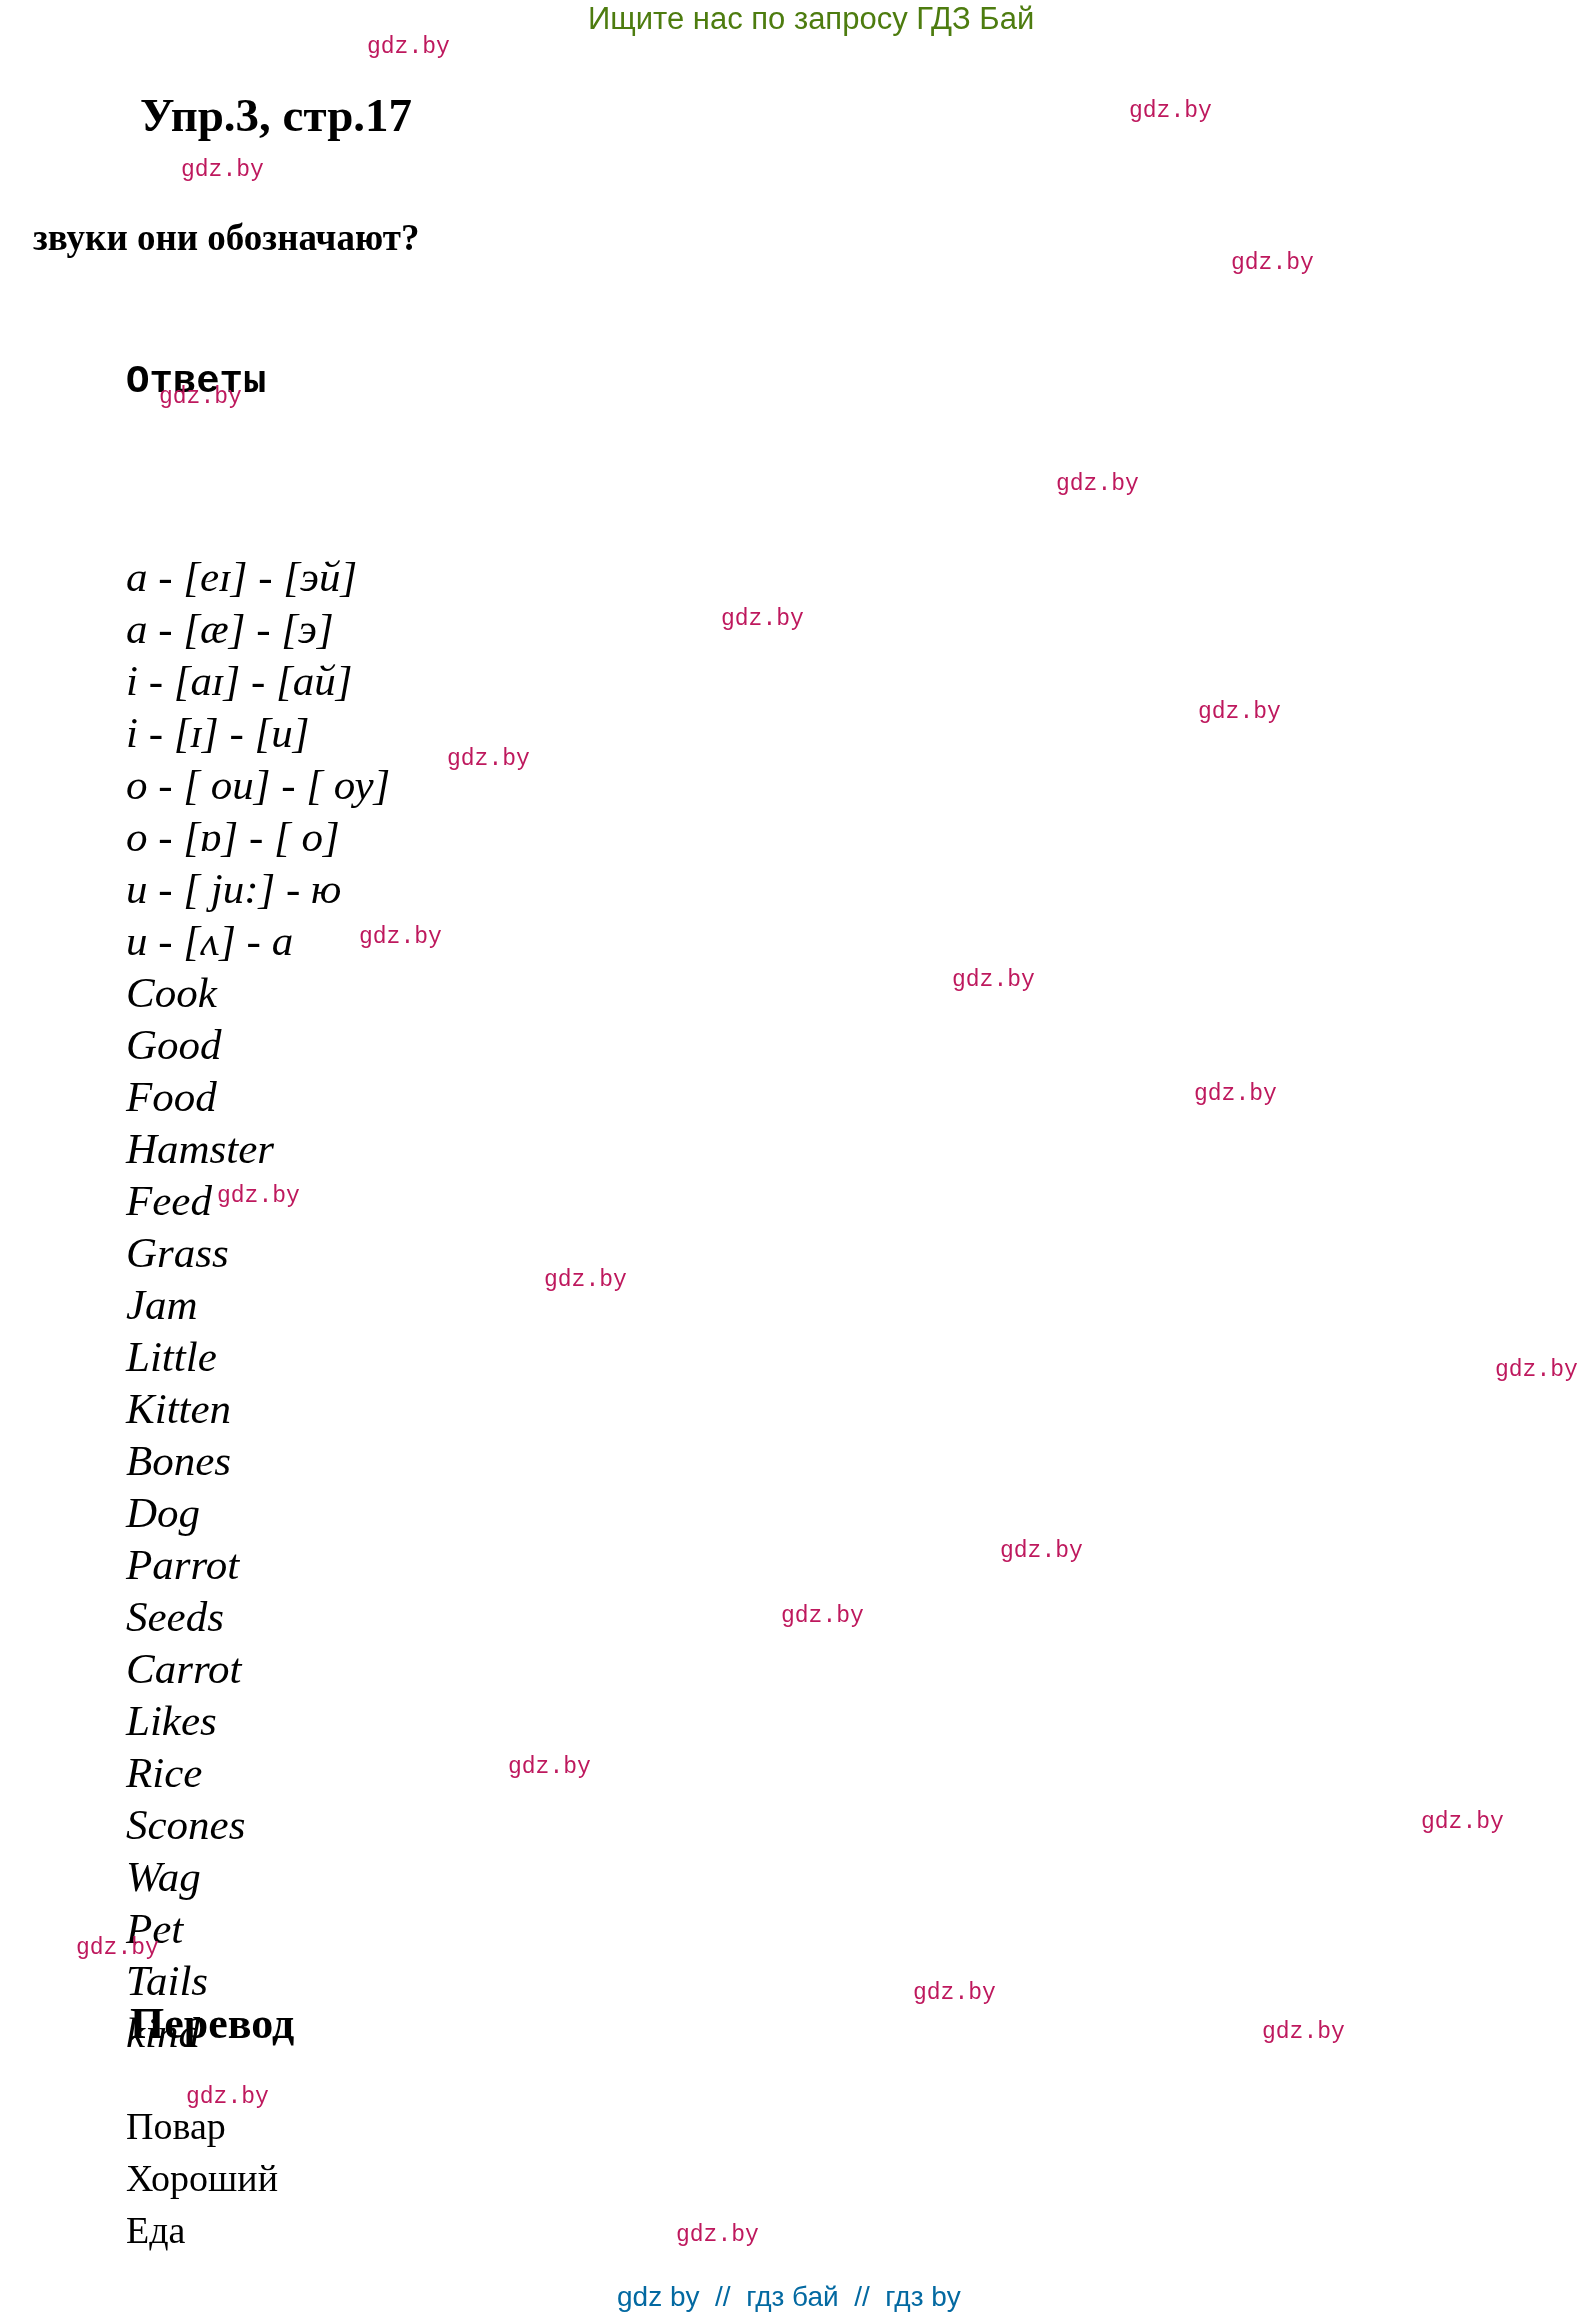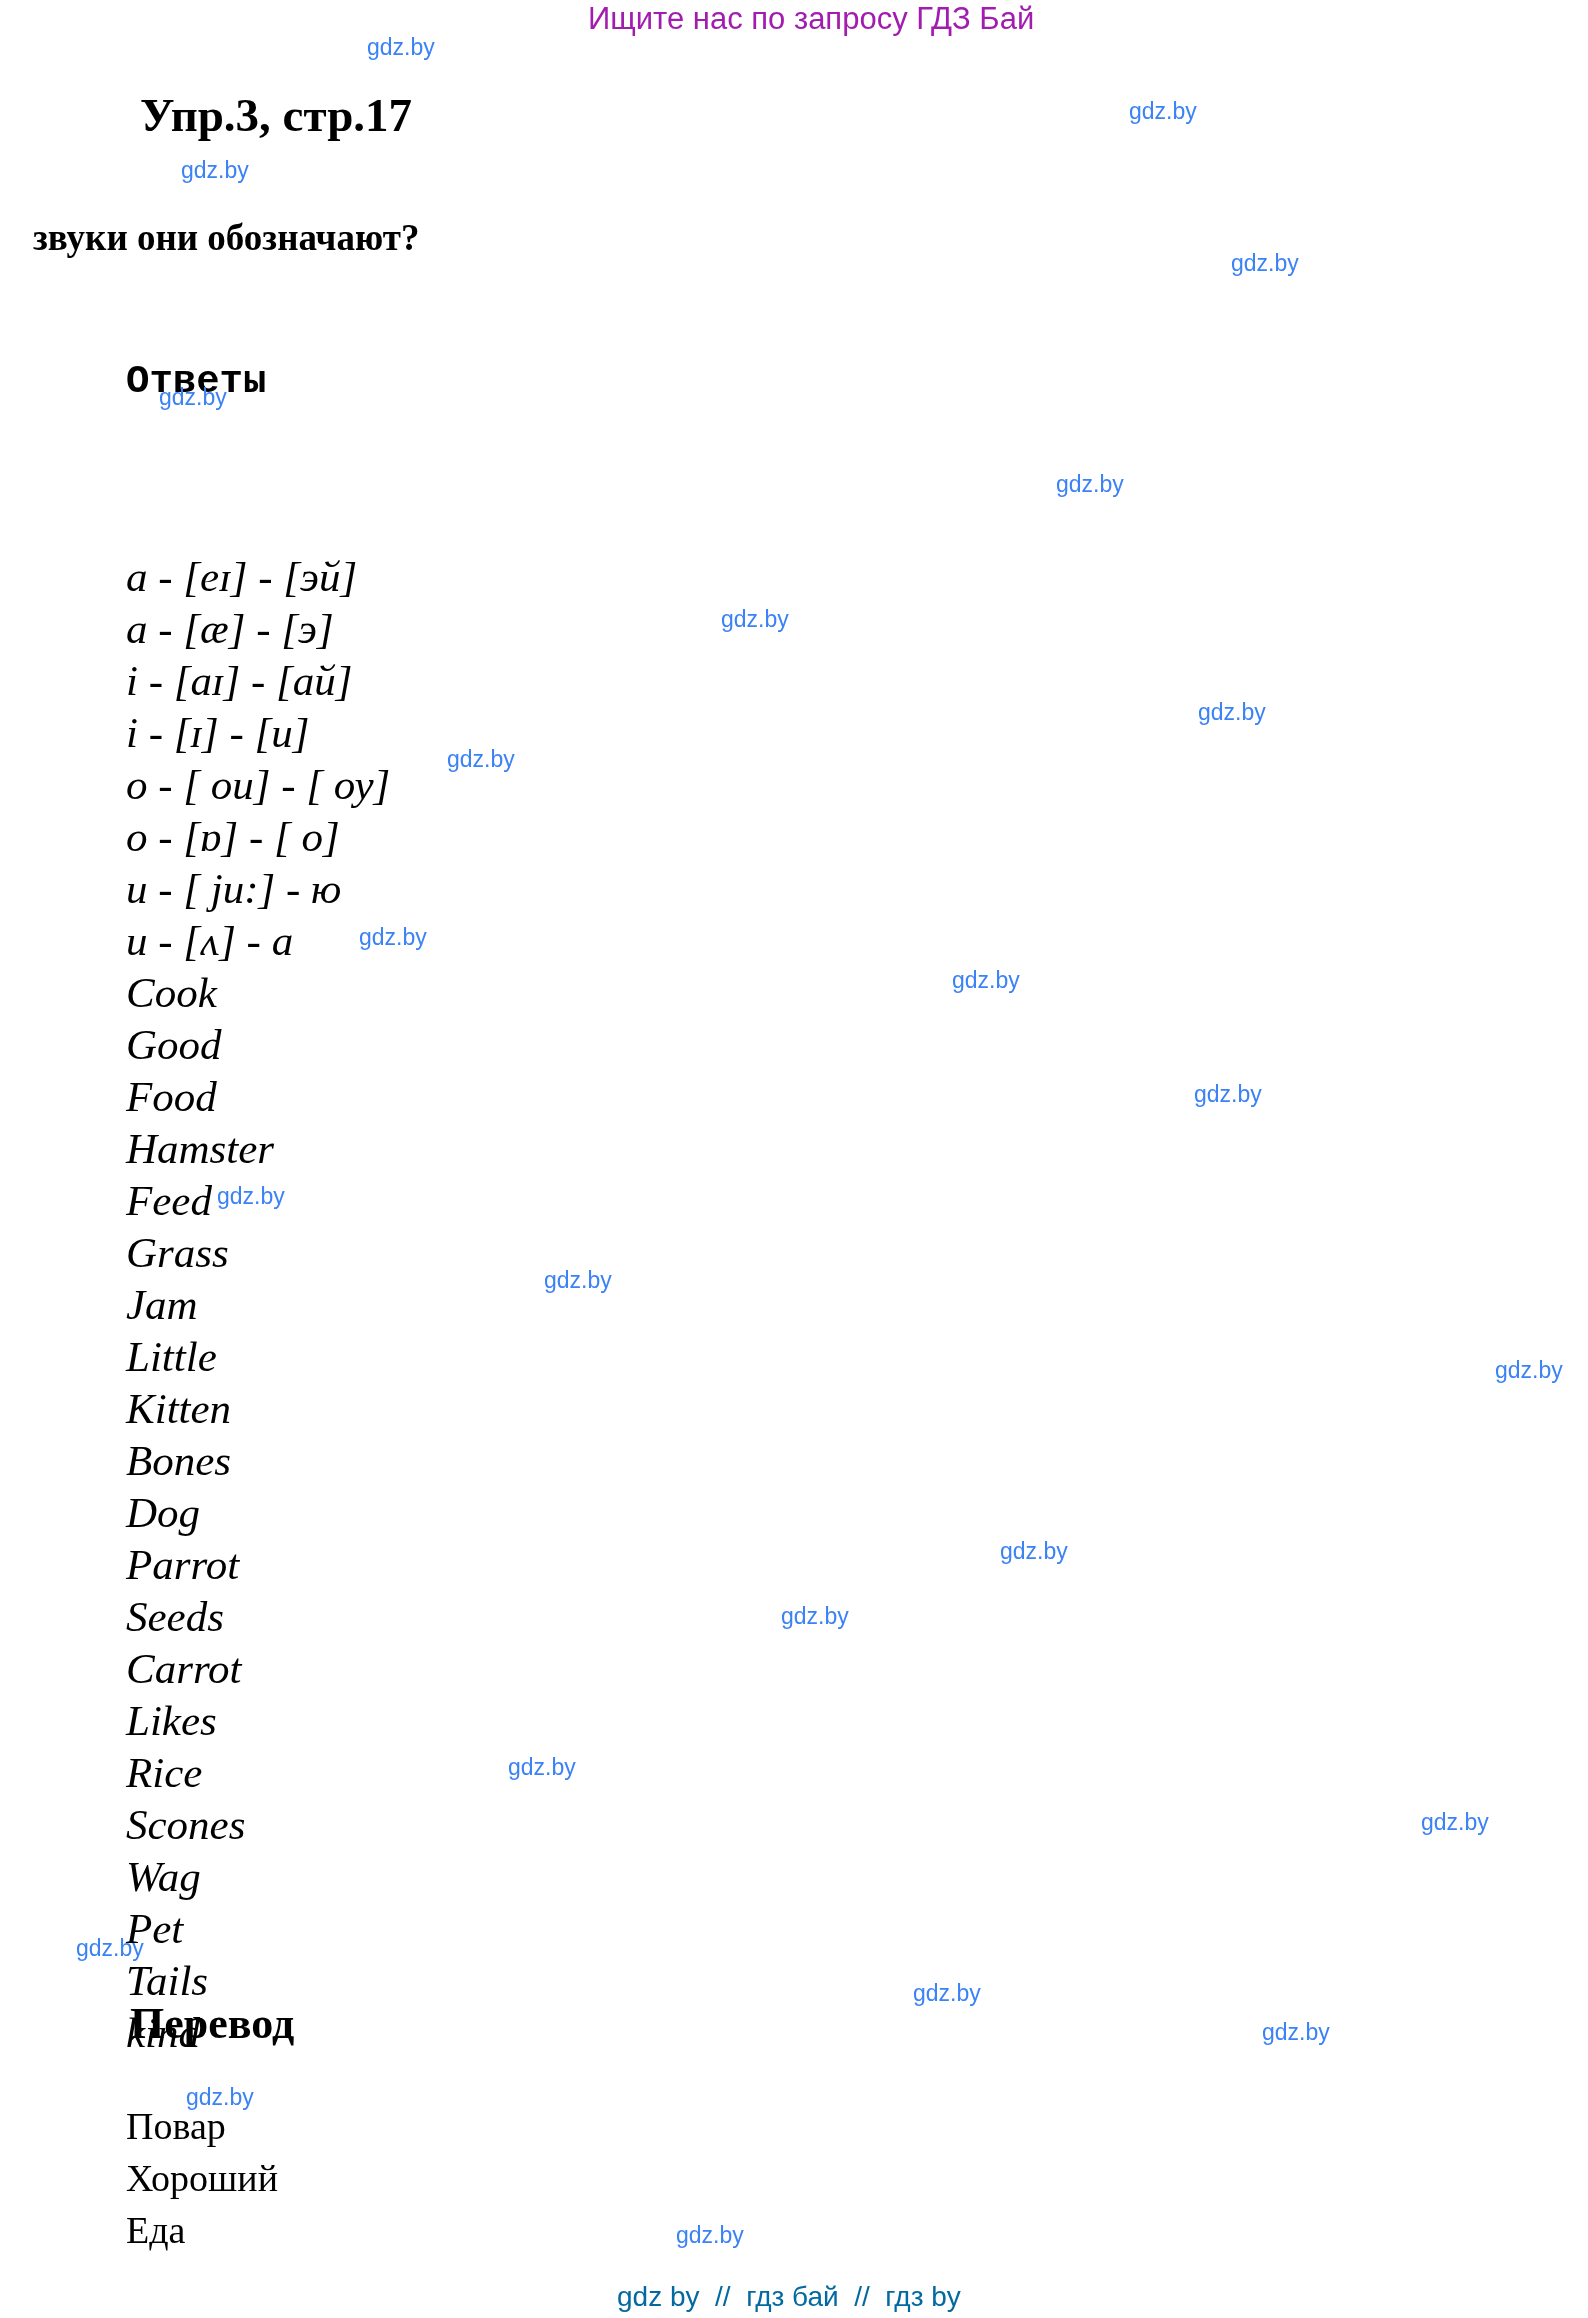--- a/index.html
+++ b/index.html
@@ -10,21 +10,21 @@
     overflow: hidden;
     font-family: "Liberation Serif", serif;
     color: #000;
   }
   .abs { position: absolute; }
 
   .promo-header {
     left: 588px; top: 0px;
     font-family: "Liberation Sans", sans-serif;
     font-size: 31px; line-height: 37px;
-    color: #a21caf;
+    color: #4d7c0f;
     white-space: nowrap;
   }
 
   .page-title {
     left: 126px; top: 74px;
     font-size: 47px; font-weight: bold;
     margin: 14px; white-space: nowrap;
   }
 
   .instruction {
@@ -62,23 +62,23 @@
   }
 
   .translation-list {
     left: 126px; top: 2100px;
     font-size: 38px; line-height: 52px;
   }
   .translation-line { height: 52px; }
 
   .wm {
     position: absolute;
-    font-family: Liberation Sans, sans-serif;
+    font-family: Liberation Mono, monospace;
     font-size: 23px; line-height: 26px;
-    color: #3b82f6;
+    color: #be185d;
     white-space: nowrap;
   }
 
   .footer-promo {
     left: 617px; top: 2281px;
     font-family: "Liberation Sans", sans-serif;
     font-size: 28px;
     color: #0369a1;
     white-space: pre;
   }

